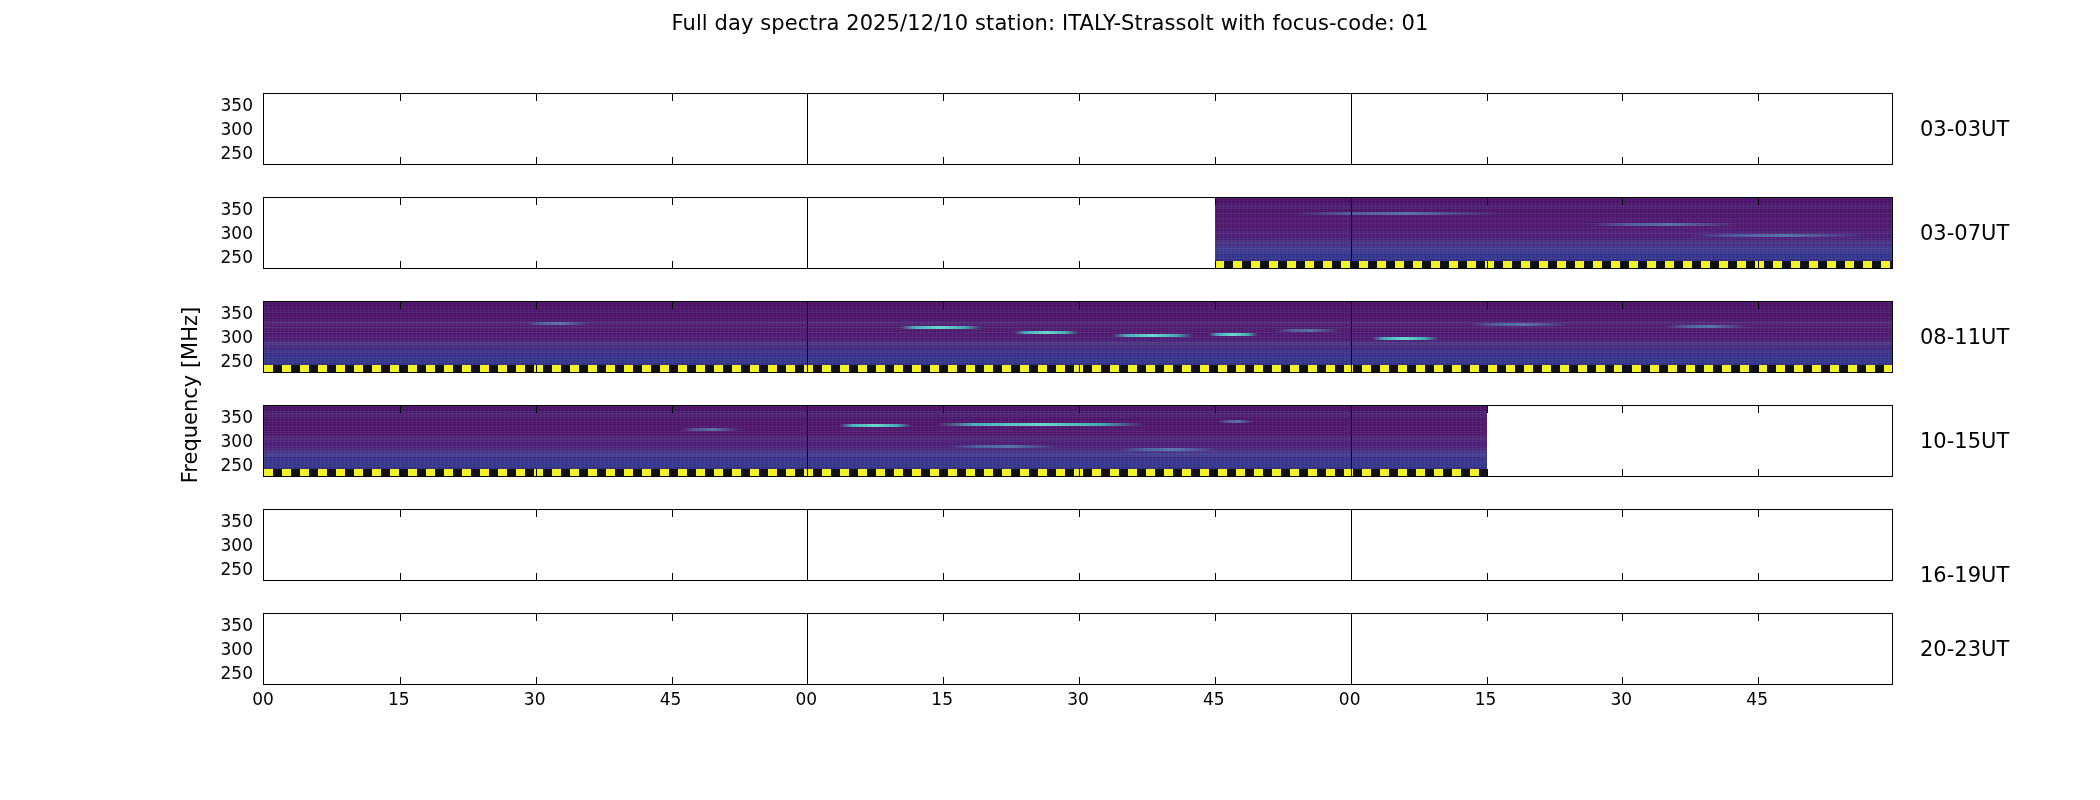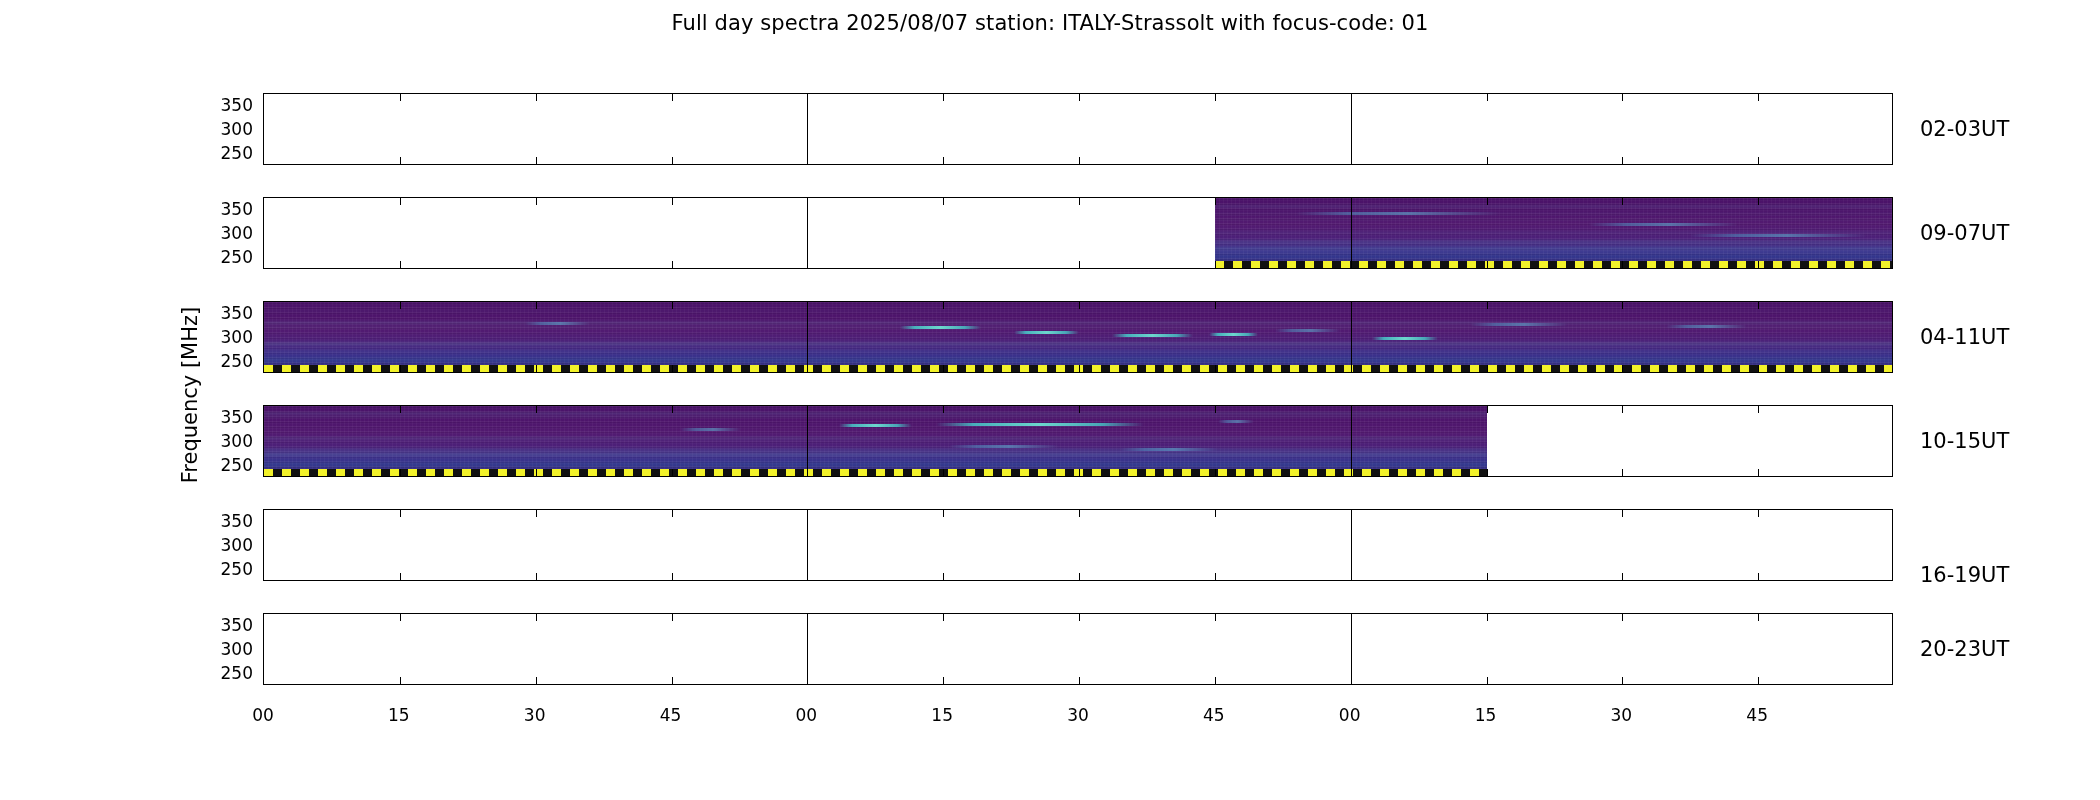--- a/index.html
+++ b/index.html
@@ -27,21 +27,21 @@
   .ytlabs{position:absolute;left:195px;width:58px;}
 
   
   .xtick{position:absolute;top:0;width:0;height:7px;border-left:1.4px solid #000;}
   .xtick-b{position:absolute;bottom:0;width:0;height:7px;border-left:1.4px solid #000;}
 
   
   .hsep{position:absolute;top:0;bottom:0;width:0;border-left:1.6px solid #000;}
 
   
-  .xtlab{position:absolute;top:705px;transform:translateX(-50%);
+  .xtlab{position:absolute;top:689px;transform:translateX(-50%);
          font-size:17px;white-space:nowrap;}
 
   
   .rowlab{position:absolute;left:1920px;transform:translateY(-50%);
           font-size:21px;white-space:nowrap;}
 
   
   .spec{position:absolute;top:0;bottom:0;overflow:hidden;
         background-color:#4b1569;}
   .spec .base{position:absolute;inset:0;
@@ -77,21 +77,21 @@
   
   .dashstrip{position:absolute;left:0;right:0;bottom:0;height:7px;
      background:repeating-linear-gradient(to right,
         #f2f22a 0px, #f2f22a 9px, #111111 9px, #111111 18px);}
 </style>
 </head>
 <body>
 
 <div id="root">
 
-  <div id="title">Full day spectra 2025/08/07 station: ITALY-Strassolt with focus-code: 01</div>
+  <div id="title">Full day spectra 2025/12/10 station: ITALY-Strassolt with focus-code: 01</div>
 
   <div id="ylabel">Frequency [MHz]</div>
 
   <div id="panels">
       <div class="panel" style="top: 93px;">
         <div class="hsep" style="left: 543.333px;"></div>
         <div class="hsep" style="left: 1086.67px;"></div>
         <div class="xtick" style="left: 135.833px;"></div>
         <div class="xtick-b" style="left: 135.833px;"></div>
         <div class="xtick" style="left: 271.667px;"></div>
@@ -338,33 +338,33 @@
         <div class="ytick" style="top: 12px;"></div>
         <div class="ytick-r" style="top: 12px;"></div>
       </div>
     </div>
 
 <div class="ytlabs" style="position: absolute; top: 93px; height: 72px;">
       <div class="ytlab" style="top: 60px; width: 100%;">250</div>
       <div class="ytlab" style="top: 36px; width: 100%;">300</div>
       <div class="ytlab" style="top: 12px; width: 100%;">350</div>
     </div>
-    <div class="rowlab" style="top: 129px;">02-03UT</div>
+    <div class="rowlab" style="top: 129px;">03-03UT</div>
     <div class="ytlabs" style="position: absolute; top: 197px; height: 72px;">
       <div class="ytlab" style="top: 60px; width: 100%;">250</div>
       <div class="ytlab" style="top: 36px; width: 100%;">300</div>
       <div class="ytlab" style="top: 12px; width: 100%;">350</div>
     </div>
-    <div class="rowlab" style="top: 233px;">09-07UT</div>
+    <div class="rowlab" style="top: 233px;">03-07UT</div>
     <div class="ytlabs" style="position: absolute; top: 301px; height: 72px;">
       <div class="ytlab" style="top: 60px; width: 100%;">250</div>
       <div class="ytlab" style="top: 36px; width: 100%;">300</div>
       <div class="ytlab" style="top: 12px; width: 100%;">350</div>
     </div>
-    <div class="rowlab" style="top: 337px;">04-11UT</div>
+    <div class="rowlab" style="top: 337px;">08-11UT</div>
     <div class="ytlabs" style="position: absolute; top: 405px; height: 72px;">
       <div class="ytlab" style="top: 60px; width: 100%;">250</div>
       <div class="ytlab" style="top: 36px; width: 100%;">300</div>
       <div class="ytlab" style="top: 12px; width: 100%;">350</div>
     </div>
     <div class="rowlab" style="top: 441px;">10-15UT</div>
     <div class="ytlabs" style="position: absolute; top: 509px; height: 72px;">
       <div class="ytlab" style="top: 60px; width: 100%;">250</div>
       <div class="ytlab" style="top: 36px; width: 100%;">300</div>
       <div class="ytlab" style="top: 12px; width: 100%;">350</div>

